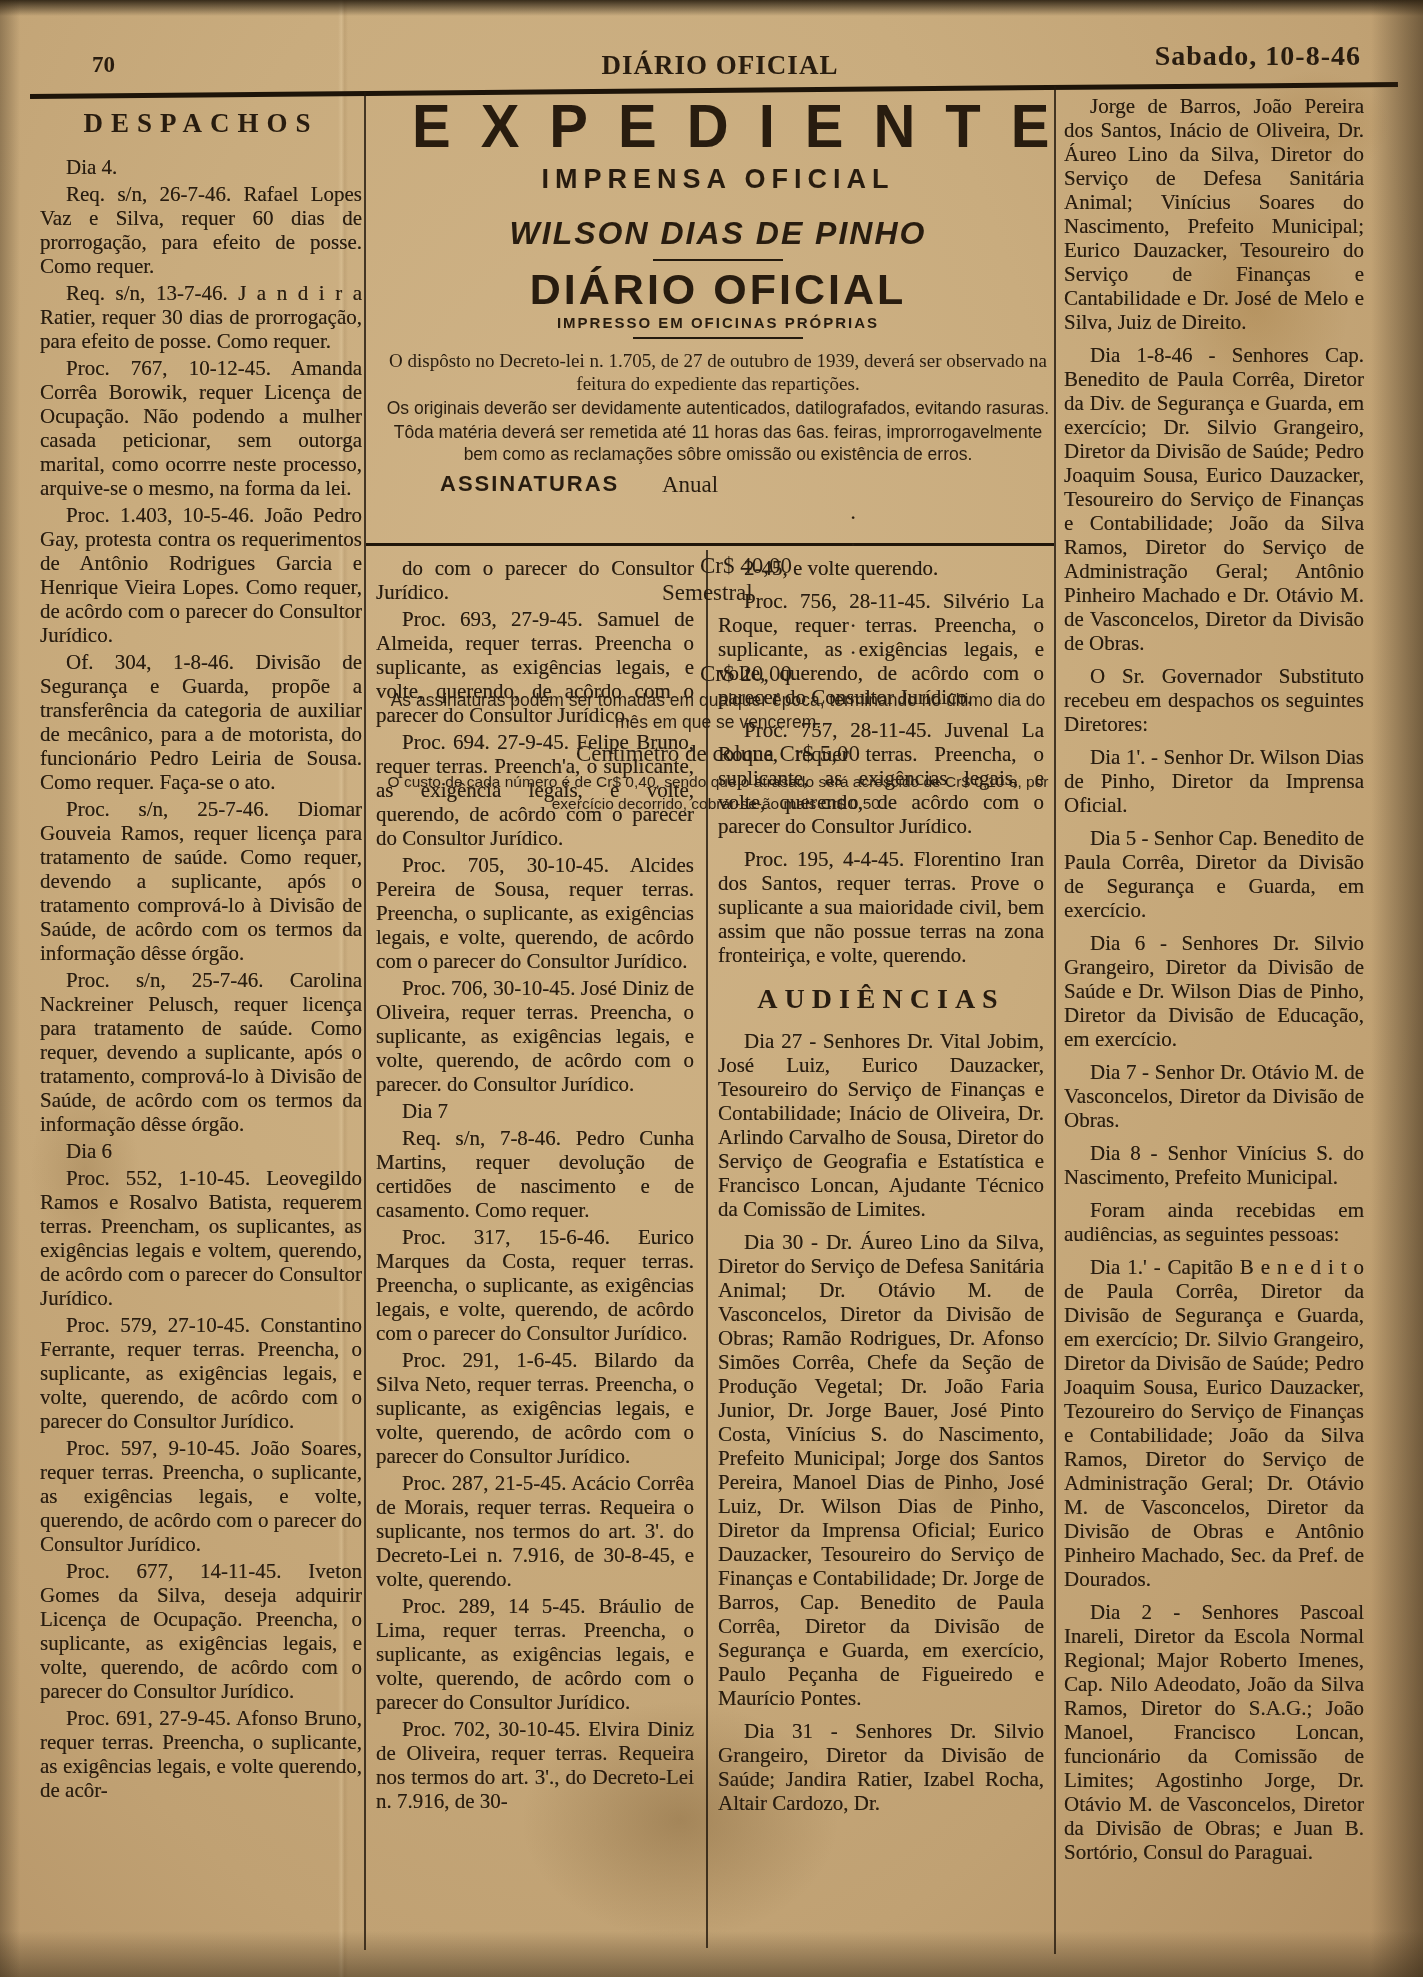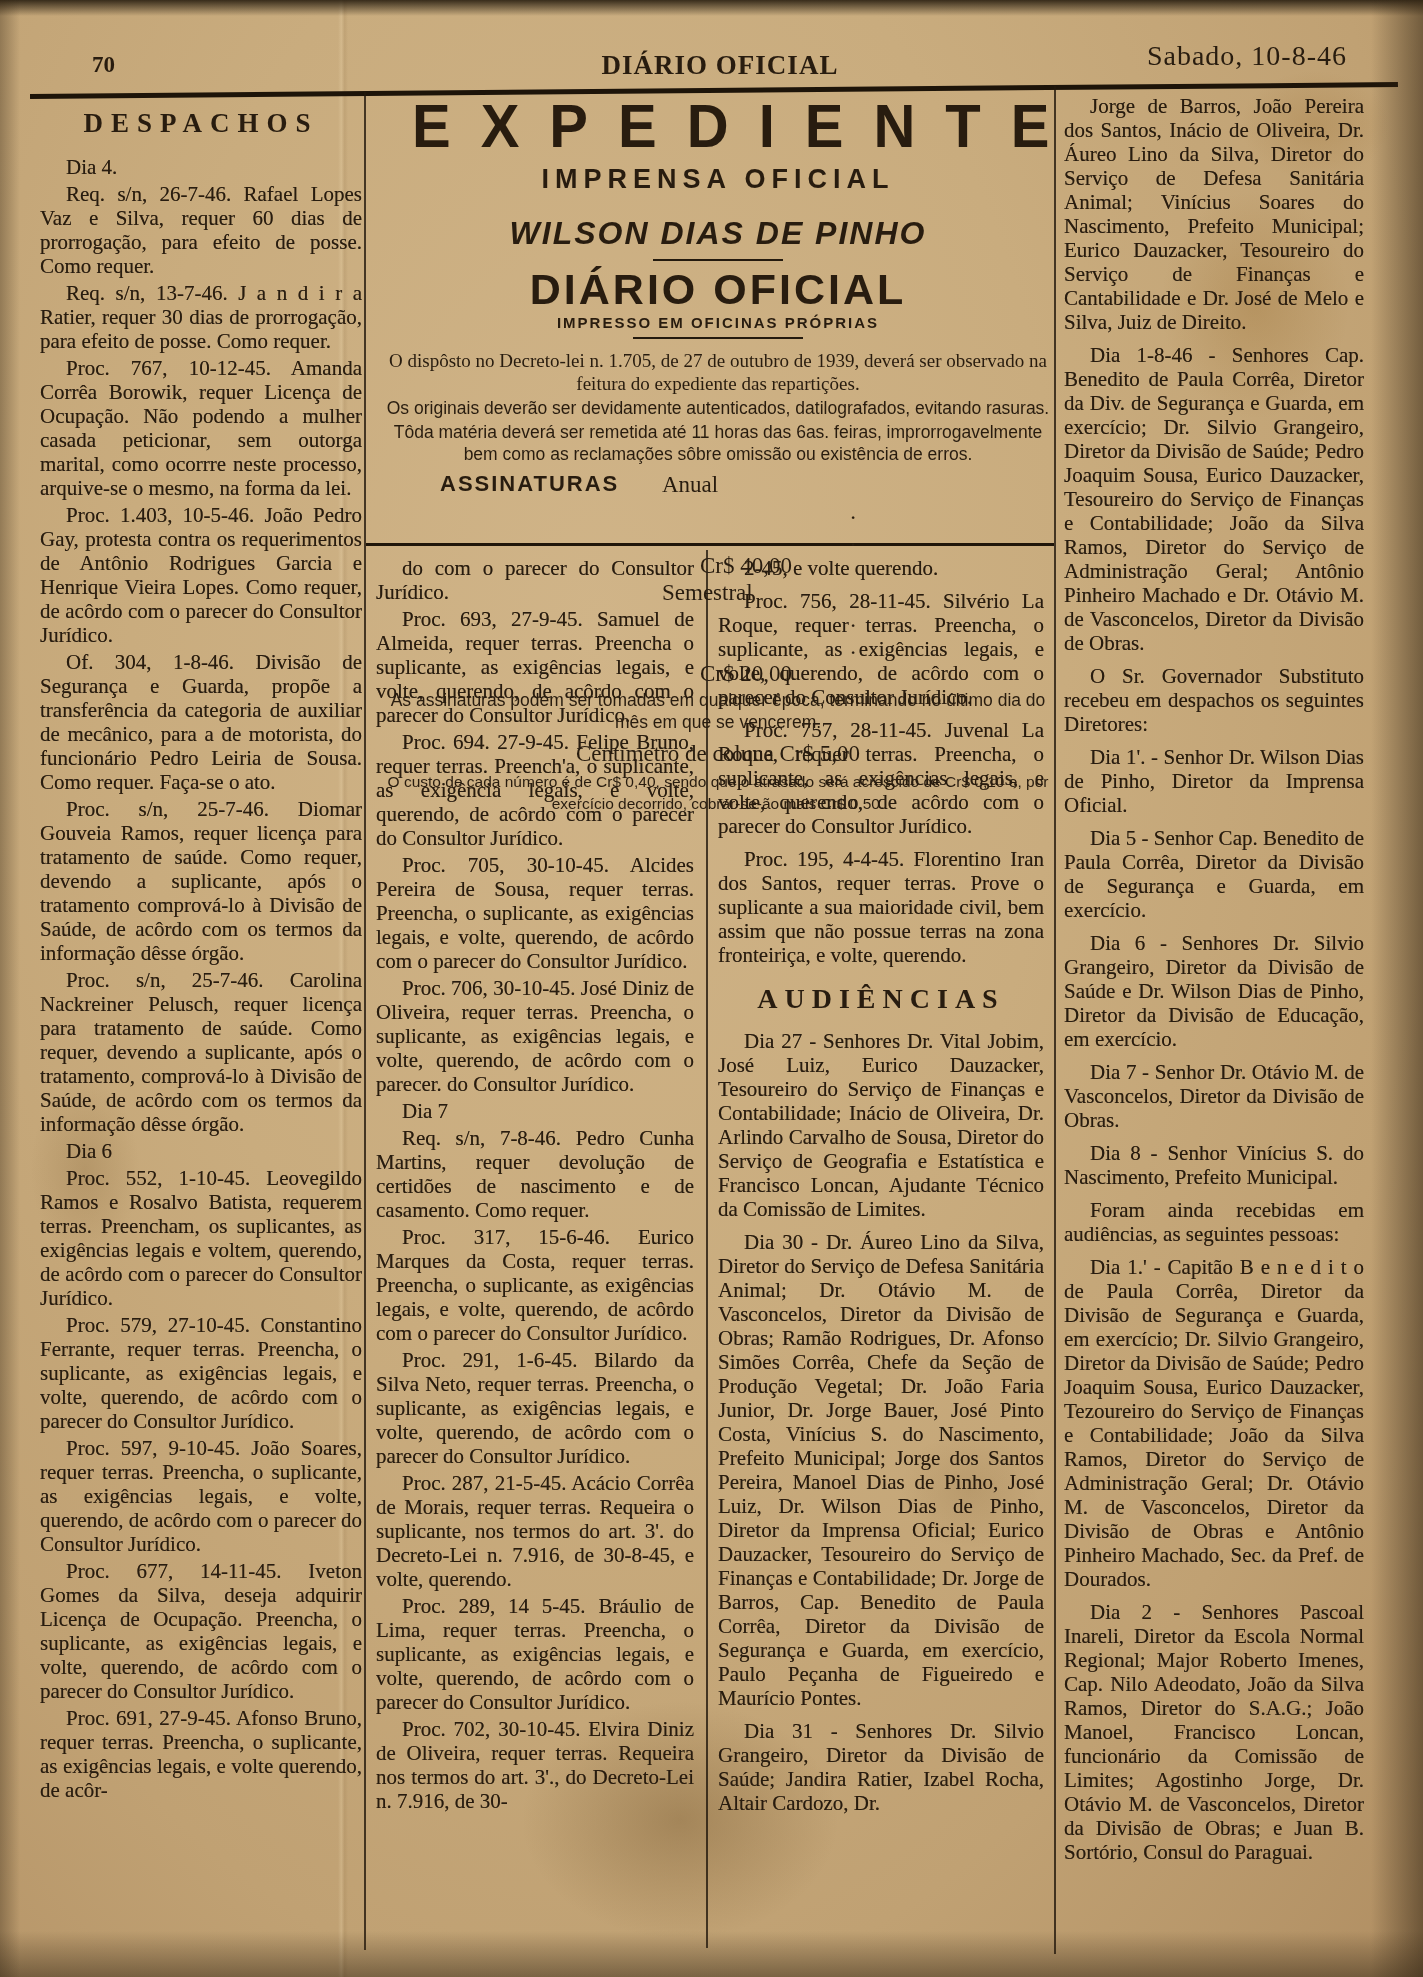--- a/index.html
+++ b/index.html
@@ -20,21 +20,21 @@
   .stain2 { left:1160px; top:190px; width:190px; height:230px; background:radial-gradient(ellipse, rgba(150,106,44,.30), rgba(150,106,44,0) 70%); }
   .stain3 { left:1240px; top:70px; width:150px; height:110px; background:radial-gradient(ellipse, rgba(150,106,44,.24), rgba(150,106,44,0) 70%); }
   .stain4 { left:30px; top:1080px; width:110px; height:180px; background:radial-gradient(ellipse, rgba(120,88,44,.22), rgba(120,88,44,0) 70%); }
   .stain5 { left:900px; top:1430px; width:140px; height:120px; background:radial-gradient(ellipse, rgba(120,88,44,.16), rgba(120,88,44,0) 70%); }
   .crease { position:absolute; top:0; bottom:0; left:338px; width:10px; pointer-events:none;
     background:linear-gradient(90deg, rgba(236,216,176,0), rgba(236,216,176,.28), rgba(120,90,50,.12), rgba(236,216,176,0)); }
 
   
   .pagenum { position:absolute; left:92px; top:52px; font-size:23px; font-weight:bold; }
   .masthead { position:absolute; left:600px; top:50px; width:240px; text-align:center; font-size:27px; font-weight:bold; letter-spacing:1px; white-space:nowrap; }
-  .issuedate { position:absolute; right:76px; top:40px; font-size:28px; letter-spacing:1px; white-space:nowrap; }
+  .issuedate { position:absolute; right:62px; top:40px; font-size:28px; letter-spacing:1px; white-space:nowrap;font-weight:bold; }
   .head-rule { position:absolute; left:30px; top:88px; width:1368px; height:5px; background:#1d1409; transform:rotate(-0.5deg); }
 
   
   .vrule { position:absolute; width:2px; background:rgba(34,24,12,.8); }
   .v1 { left:364px; top:92px; height:1858px; }
   .v2 { left:706px; top:550px; height:1398px; }
   .v3 { left:1054px; top:86px; height:1868px; }
   .box-bottom-rule { position:absolute; left:366px; top:543px; width:688px; height:3px; background:#20160a; }
 
   

